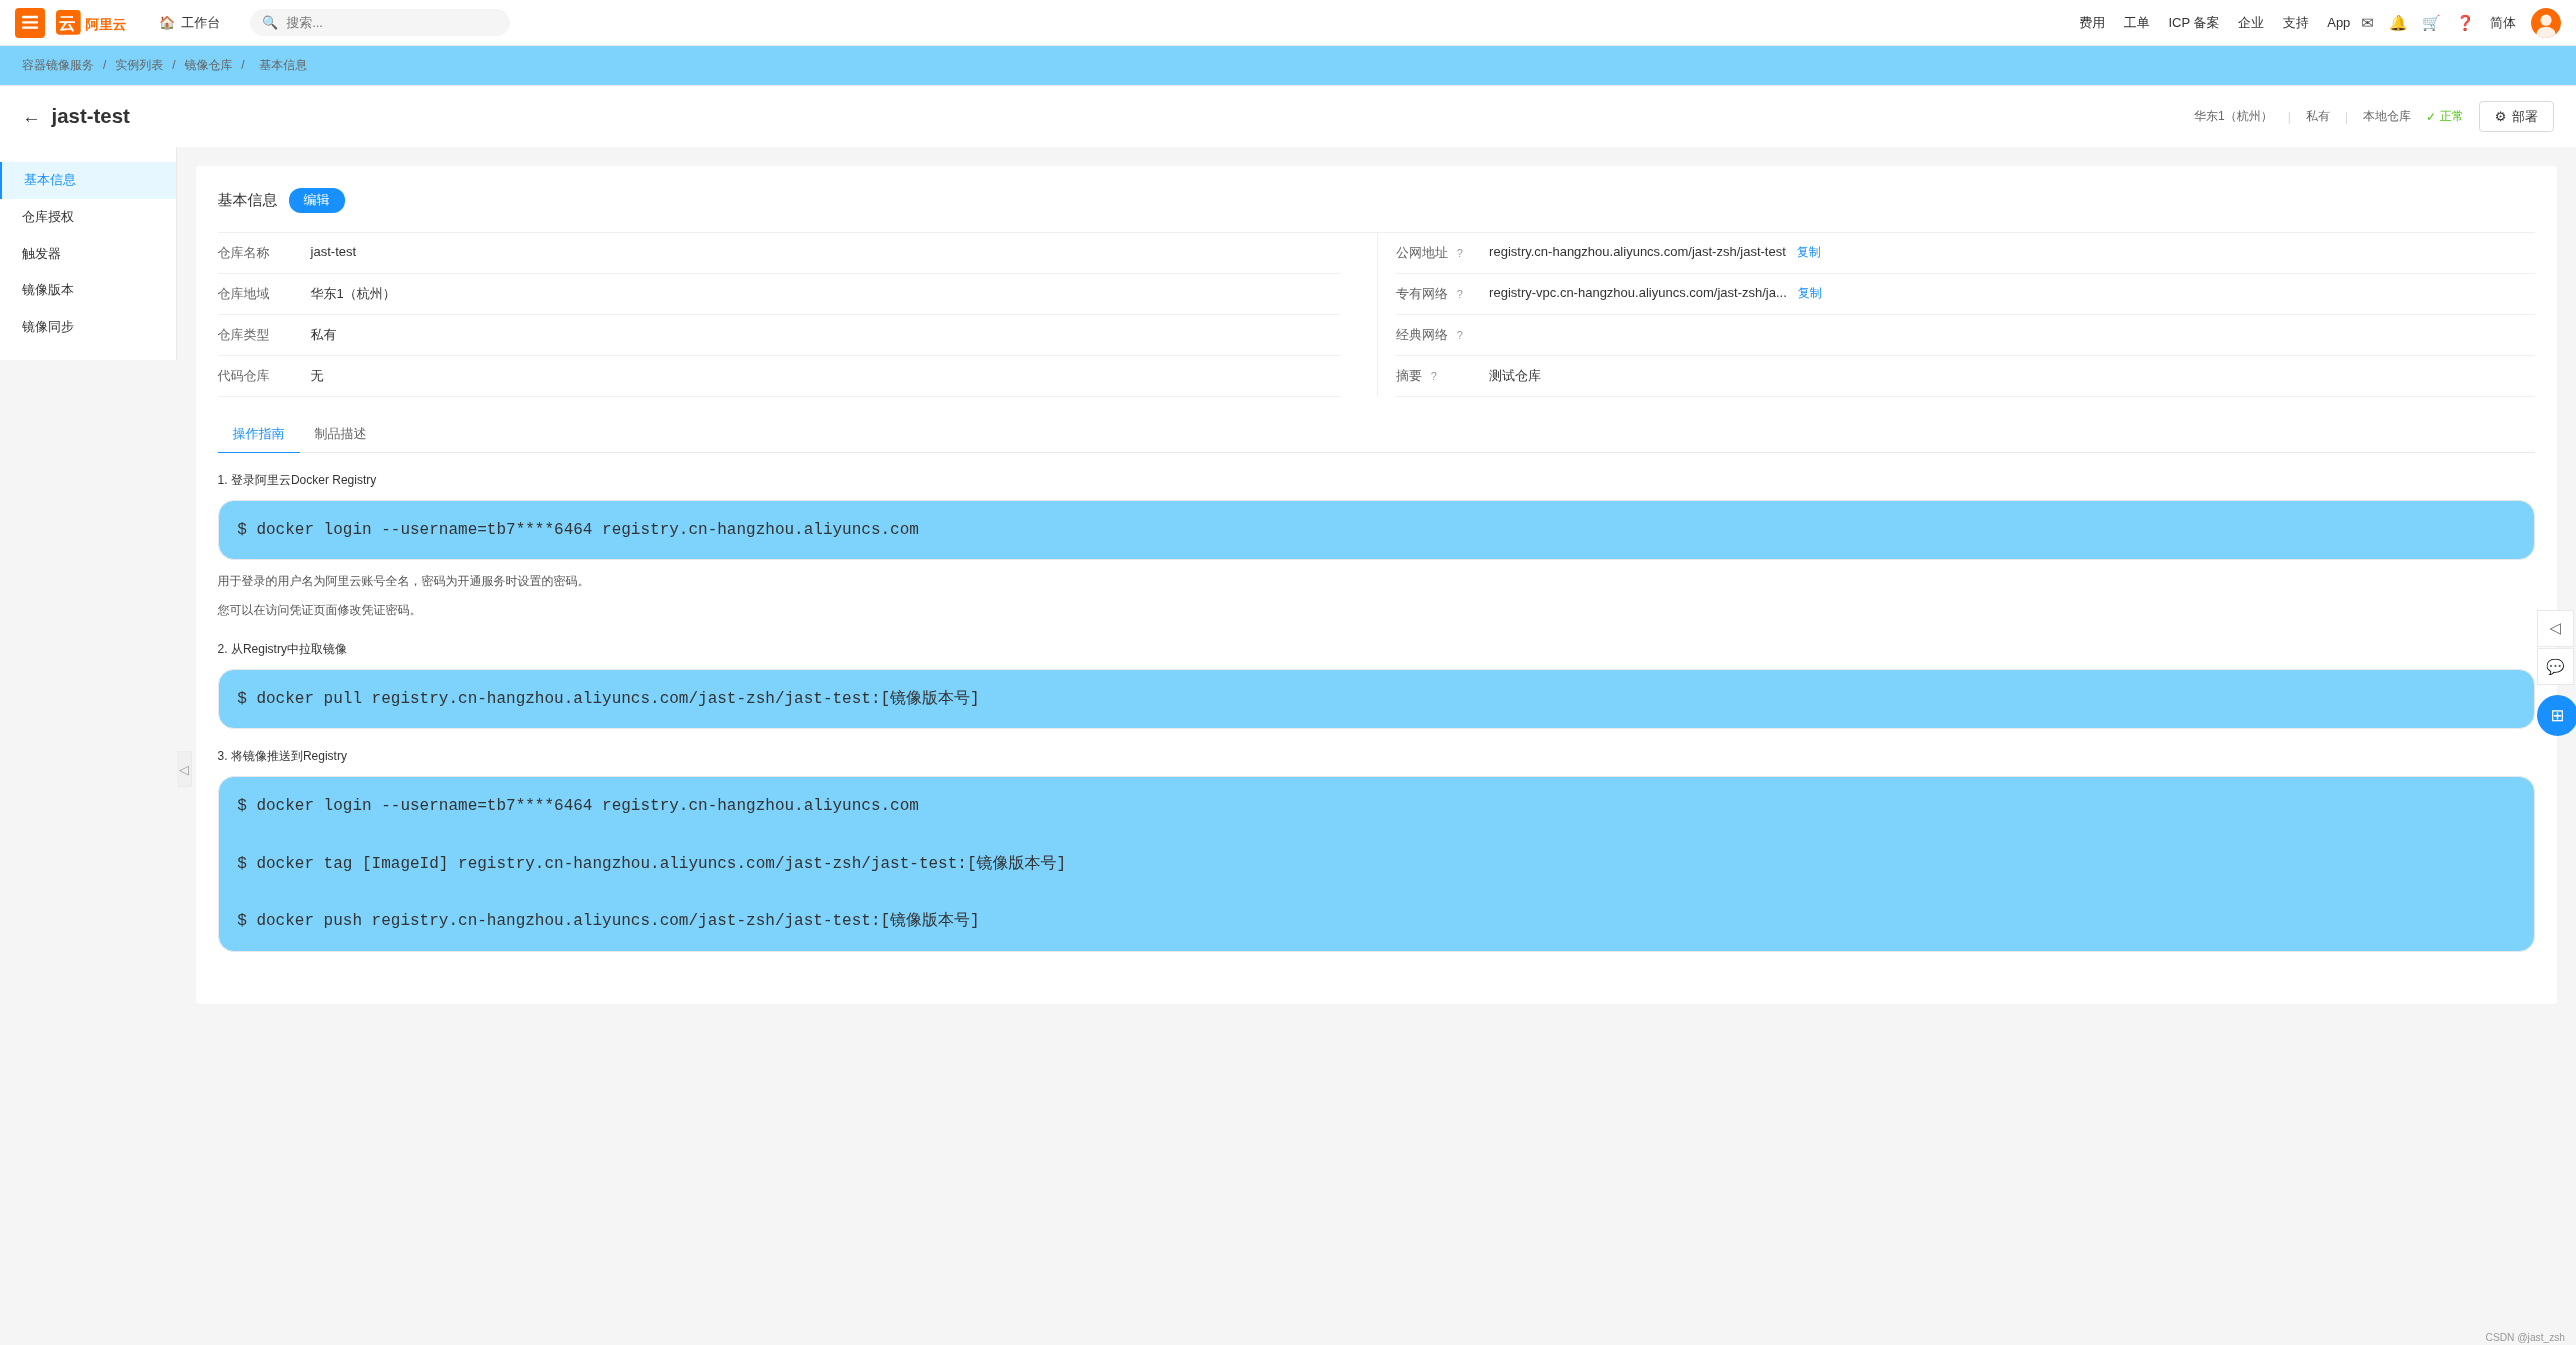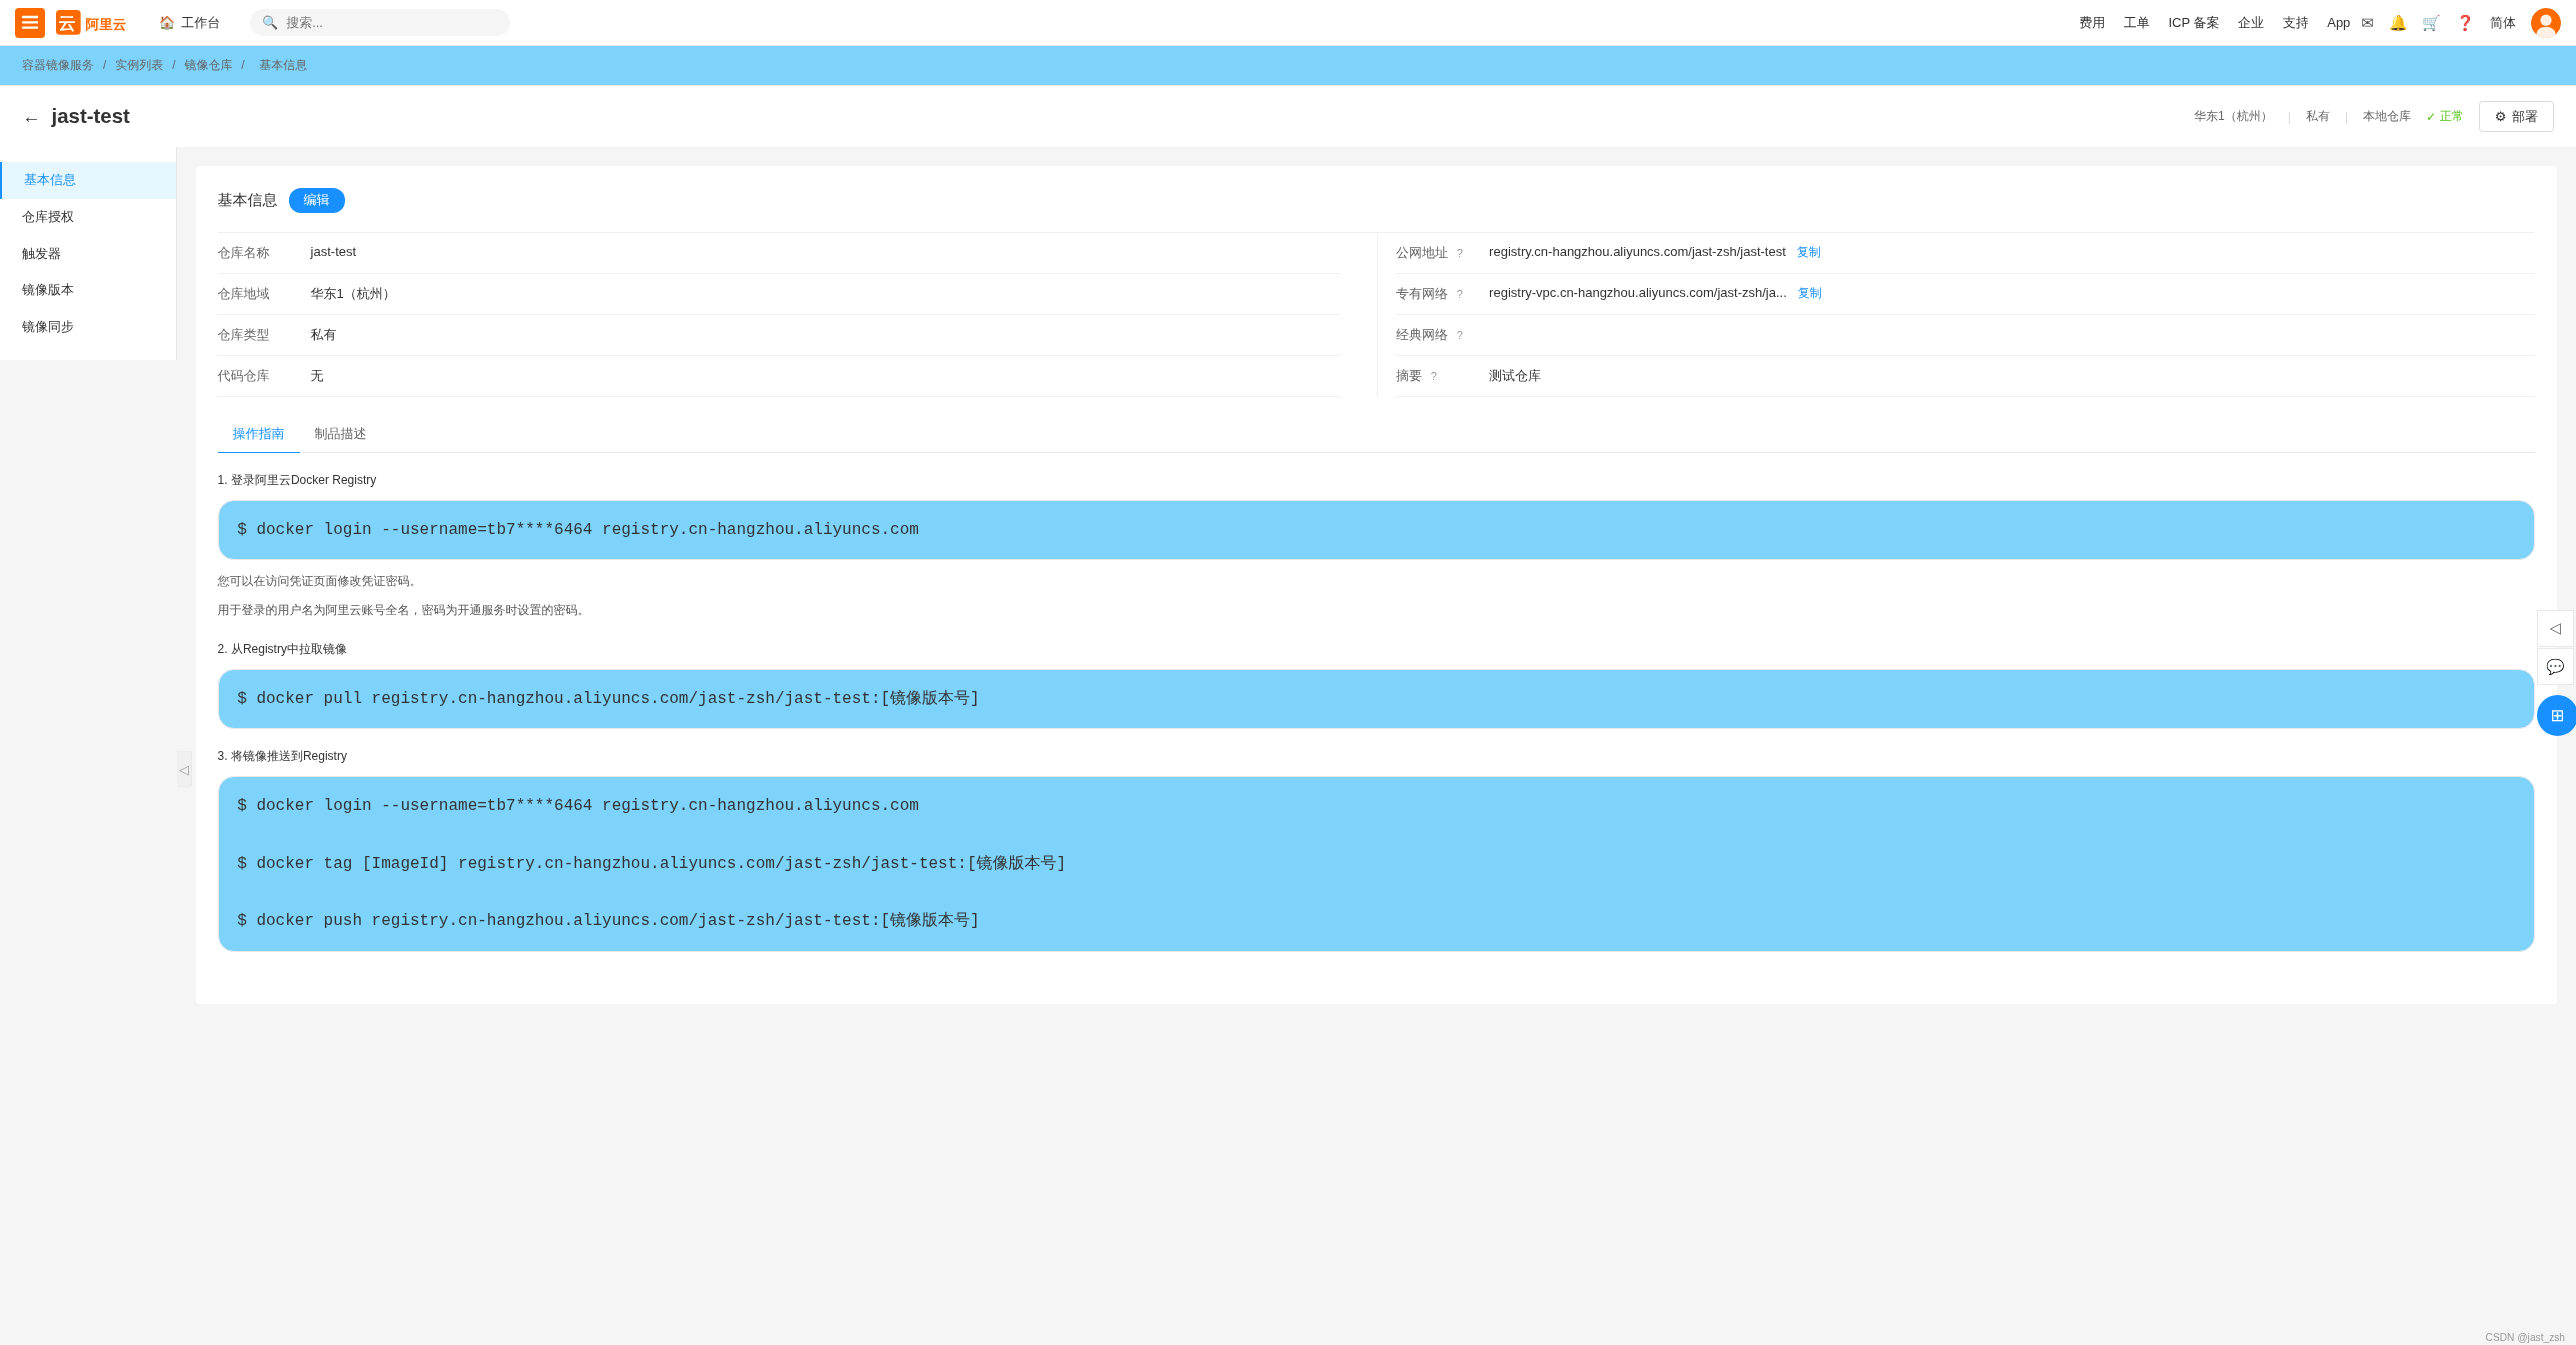--- a/index.html
+++ b/index.html
@@ -313,22 +313,22 @@
         <div class="tab active">操作指南</div>
         <div class="tab">制品描述</div>
       </div>
 
       <div class="instructions">
 
         <h3 class="instruction-heading">1. 登录阿里云Docker Registry</h3>
         <div class="code-block">
           <span class="code-line">$ docker login --username=tb7****6464  registry.cn-hangzhou.aliyuncs.com</span>
         </div>
+        <p class="instruction-note">用于登录的用户名为阿里云账号全名，密码为开通服务时设置的密码。</p>
         <p class="instruction-note">您可以在访问凭证页面修改凭证密码。</p>
-        <p class="instruction-note">用于登录的用户名为阿里云账号全名，密码为开通服务时设置的密码。</p>
 
         <h3 class="instruction-heading">2. 从Registry中拉取镜像</h3>
         <div class="code-block">
           <span class="code-line">$ docker pull registry.cn-hangzhou.aliyuncs.com/jast-zsh/jast-test:[镜像版本号]</span>
         </div>
 
         <h3 class="instruction-heading">3. 将镜像推送到Registry</h3>
         <div class="code-block">
           <span class="code-line">$ docker login --username=tb7****6464  registry.cn-hangzhou.aliyuncs.com</span><br>
           <span class="code-line">$ docker tag [ImageId] registry.cn-hangzhou.aliyuncs.com/jast-zsh/jast-test:[镜像版本号]</span><br>

